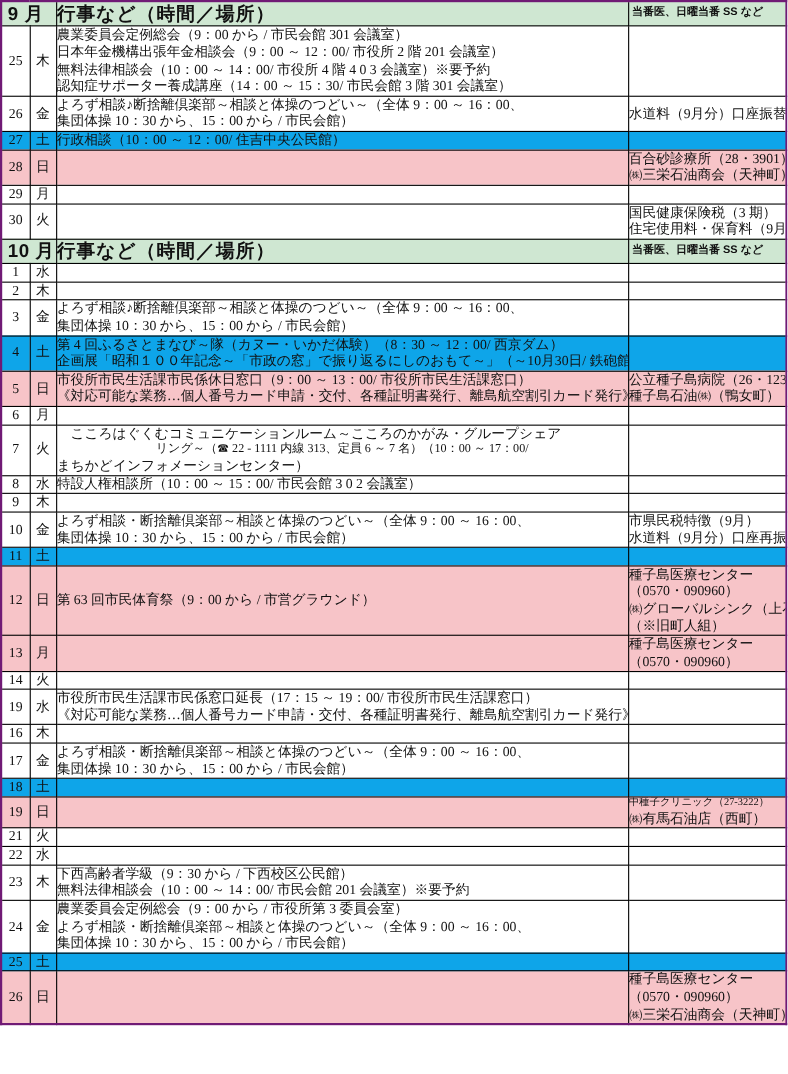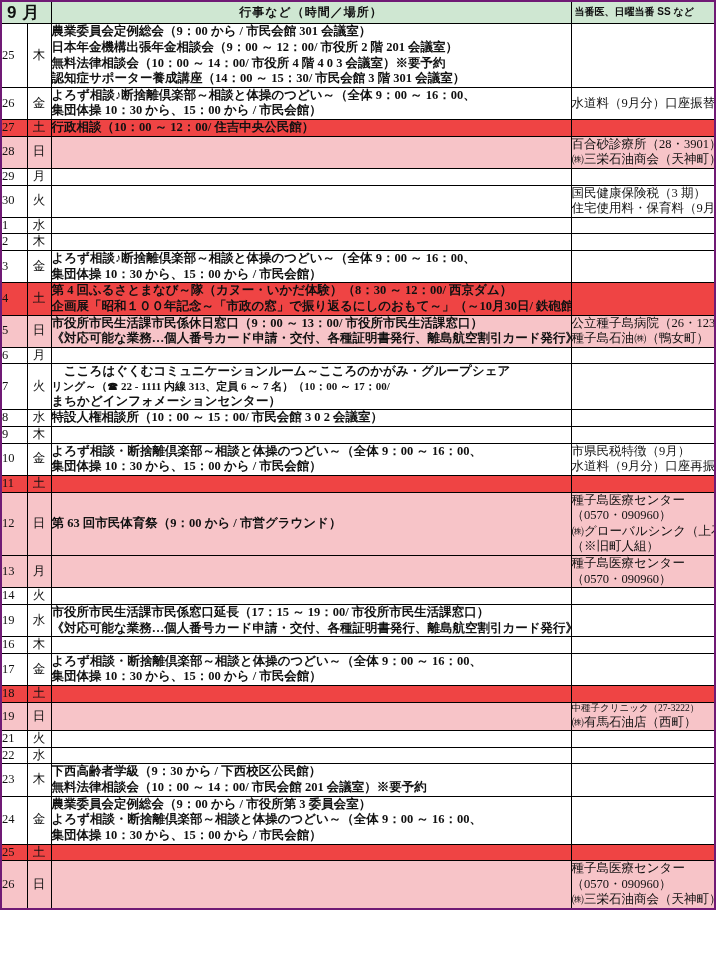--- a/index.html
+++ b/index.html
@@ -28,33 +28,33 @@
     font-size:12.5px;
     line-height:1.25;
   }
   
   col.c-day{width:26px;}
   col.c-dow{width:24px;}
   col.c-main{width:520px;}
   col.c-side{width:144px;}
 
   .day{
+    text-align:center;
     font-size:14px;
     font-family:"Liberation Serif","DejaVu Serif",serif;
   }
   .dow{
     text-align:center;
     font-size:13px;
     font-family:"Liberation Serif","DejaVu Serif",serif;
   }
   .main{
     padding:2px 3px 2px 4px;
     font-size:12.5px;
     font-family:"Liberation Serif","DejaVu Serif",serif;
-    font-weight:bold;
   }
   .side{
     padding:2px 3px;
     font-size:10.5px;
     line-height:1.3;
     font-family:"Liberation Serif","DejaVu Serif",serif;
   }
   .main .ln{display:block;white-space:nowrap;overflow:hidden;}
   .side .ln{display:block;white-space:nowrap;overflow:hidden;}
 
@@ -63,38 +63,38 @@
     background:#cfe7d2;
     font-weight:bold;
   }
   .monthhdr .m-label{
     text-align:left;
     padding-left:5px;
     font-size:17px;
     letter-spacing:0.5px;
   }
   .monthhdr .m-title{
-    text-align:center;
-    font-size:12px;
+    text-align:left;
+    font-size:17px;
     letter-spacing:1px;
     margin-top:17px;
   }
   .monthhdr .m-side{
     text-align:left;
     font-size:10px;
     font-weight:bold;
     padding:2px 3px;
     letter-spacing:0;
   }
   
-  tr.sat td{background:#ef4444;}
+  tr.sat td{background:#0ea5e9;}
   tr.sun td{background:#f7c4c8;}
   tr.hol td{background:#f7c4c8;}
   tr.wk td{background:#ffffff;}
-  .small{font-size:11px;}
+  .small{font-size:11px;text-align:center;}
   .tiny{font-size:9.5px;}
 </style>
 </head>
 <body>
 
 <div id="sheet">
   <table class="cal">
     <colgroup>
       <col class="c-day">
         <col class="c-dow">
@@ -154,20 +154,25 @@
         </tr>
         <tr class="wk">
           <td class="day">30</td>
           <td class="dow">火</td>
           <td class="main"></td>
           <td class="side">
             <span class="ln">国民健康保険税（3 期）</span>
             <span class="ln">住宅使用料・保育料（9月分）</span>
           </td>
         </tr>
+        <tr class="monthhdr">
+          <td colspan="2" class="m-label">10 月</td>
+          <td class="m-title">行事など（時間／場所）</td>
+          <td class="m-side">当番医、日曜当番 SS など</td>
+        </tr>
         <tr class="wk">
           <td class="day">1</td>
           <td class="dow">水</td>
           <td class="main"></td>
           <td class="side"></td>
         </tr>
         <tr class="wk">
           <td class="day">2</td>
           <td class="dow">木</td>
           <td class="main"></td>

